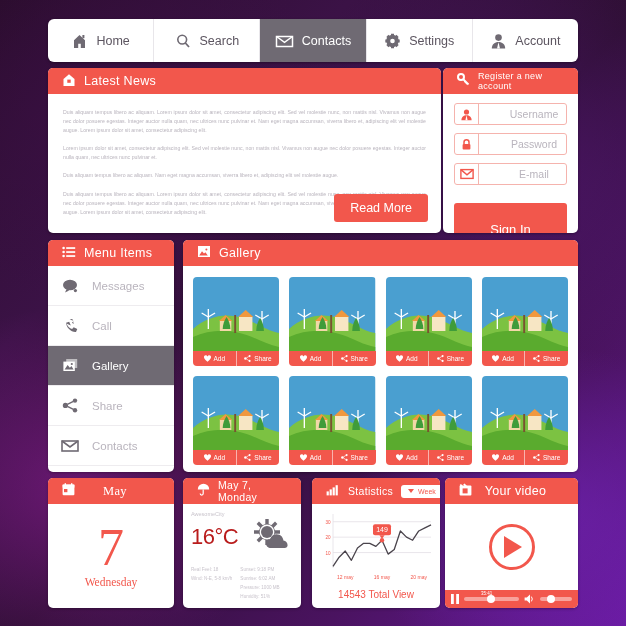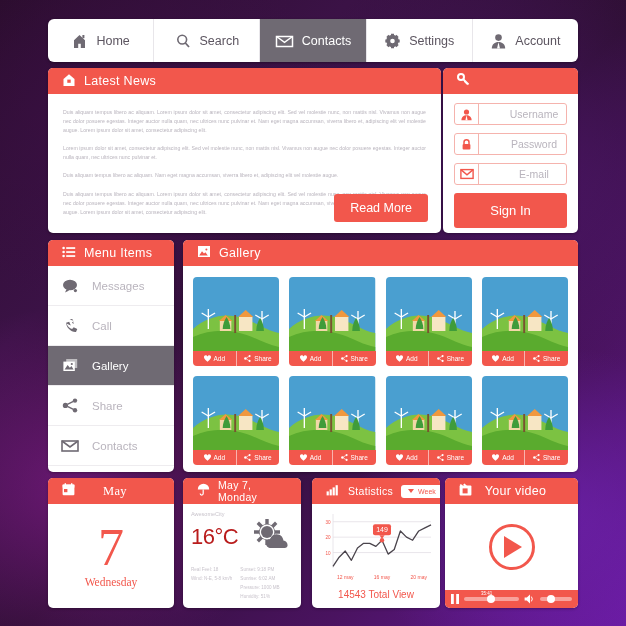--- a/index.html
+++ b/index.html
@@ -67,22 +67,22 @@
   .field .fico {
     width: 24px; display: flex; align-items: center; justify-content: center;
     border-right: 1px solid #f5b3ad;
   }
   .field .fin {
     flex: 1; display: flex; align-items: center; justify-content: center;
     color: #b9b4bd; font-size: 10.5px;
   }
   .signin {
     display: block; width: 100%; background: #f2574c; color: #fff;
-    border: none; border-radius: 3px; padding: 10px 0; font-size: 13px;
-    font-family: inherit; margin-top: 8px;
+    border: none; border-radius: 3px; padding: 19px 0; font-size: 13px;
+    font-family: inherit; margin-top: 18px;
   }
   .alreadylink {
     display: block; text-align: center; color: #c9c4cc; font-size: 5.5px;
     margin-top: 6px; text-decoration: underline;
   }
 
   
   #menu { left: 48px; top: 240px; width: 126px; height: 232px; }
   .menulist { display: flex; flex-direction: column; }
   .menurow {
@@ -222,20 +222,21 @@
     </div>
     <button class="readmore">Read More</button>
   </div>
 
   <div class="card" id="register">
     <div class="cardhead">
       <span><svg width="13" height="13" viewBox="0 0 13 13">
             <circle cx="4" cy="4" r="3" fill="none" stroke="#fff" stroke-width="2"></circle>
             <path d="M6 6 11.5 11.5M9 9.5l1.5 1.5M7.5 8l1.5 1.5" stroke="#fff" stroke-width="1.8" fill="none"></path>
           </svg></span>
+      <span class="ttl" style="font-size:9px">Register a new account</span>
     </div>
     <div class="regbody">
       <div class="field">
         <span class="fico">
             <svg width="13" height="13" viewBox="0 0 13 13">
               <circle cx="6.5" cy="4" r="2.6" fill="#f2574c"></circle>
               <path d="M1.4 12.2c0-3.2 2.3-5 5.1-5s5.1 1.8 5.1 5z" fill="#f2574c"></path>
               <path d="M6.5 7.3 5.4 12.2h2.2z" fill="#fff"></path>
             </svg>
           </span>

